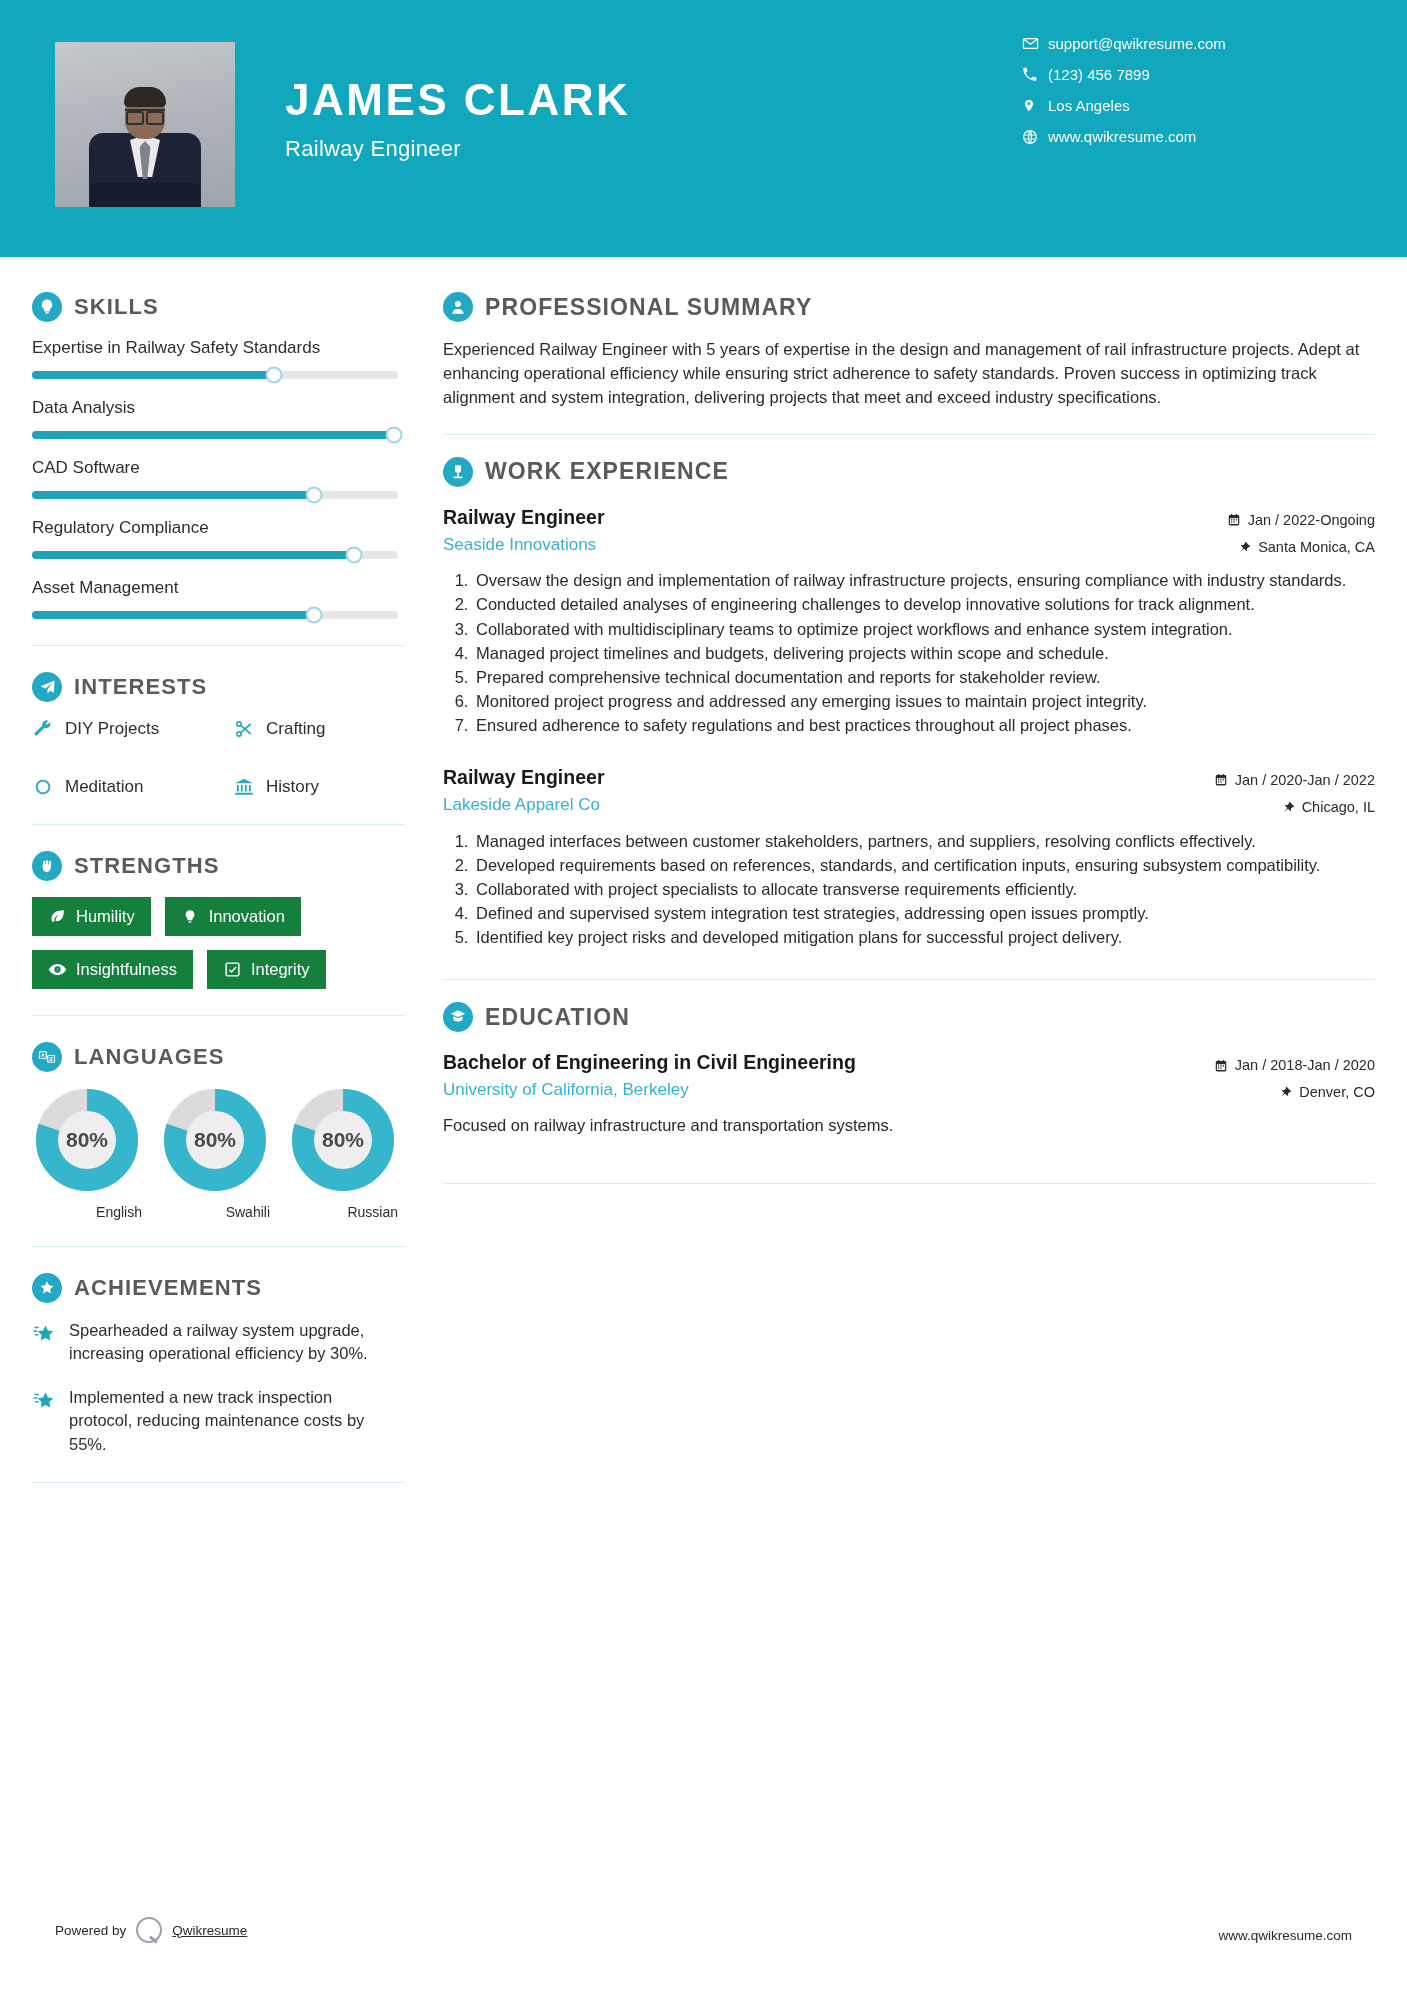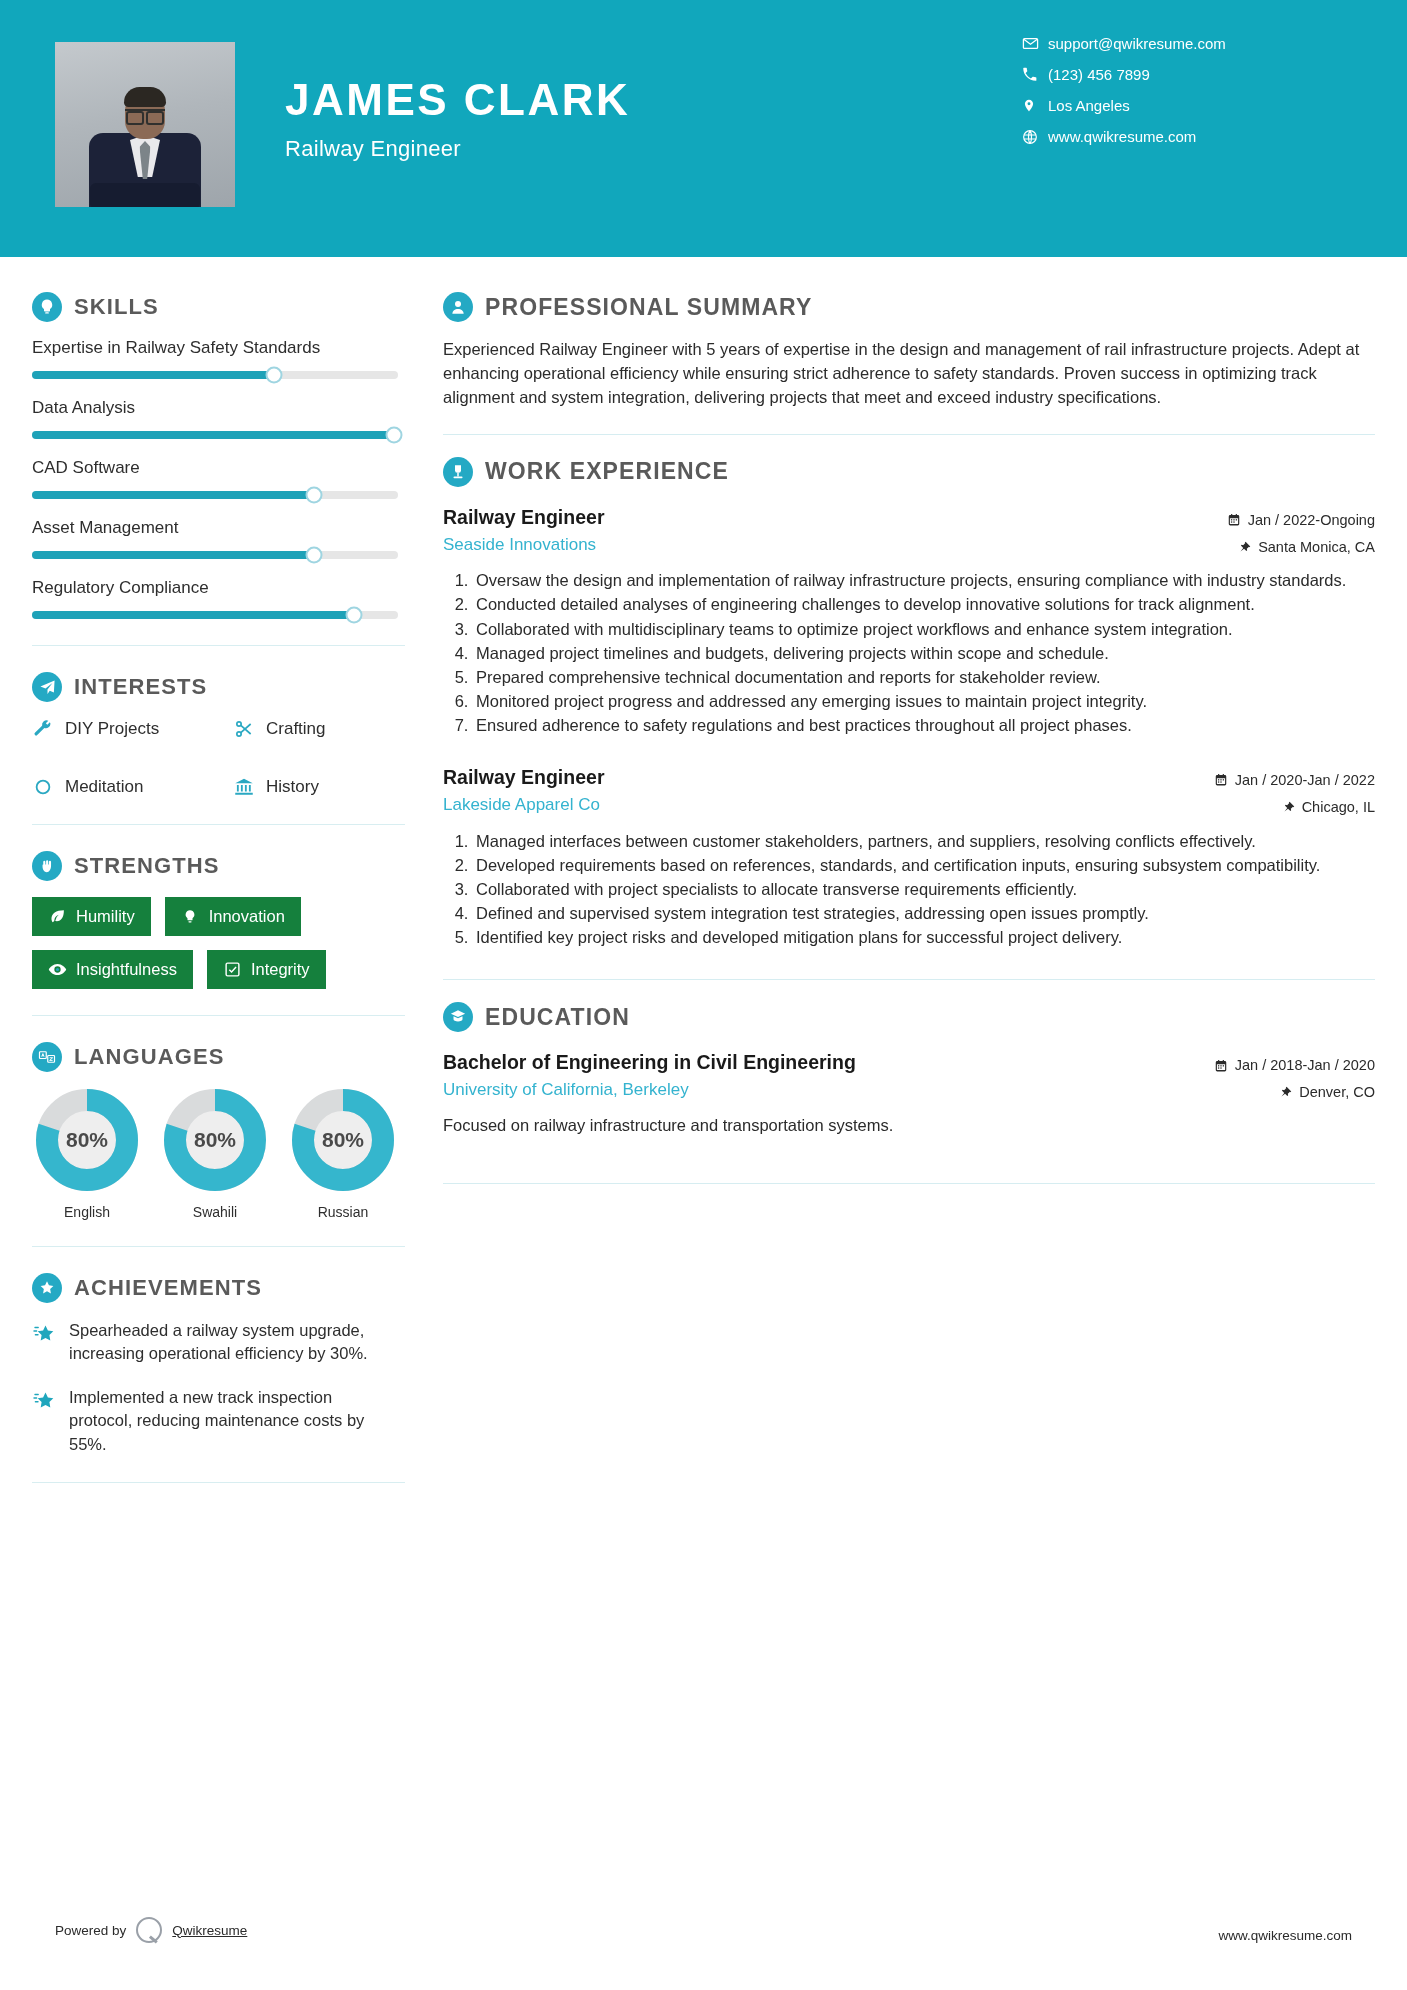--- a/index.html
+++ b/index.html
@@ -273,21 +273,21 @@
     width: 19px; height: 19px; flex: none;
   }
 
   
   .langs {
     display: flex;
     gap: 18px;
     width: 366px;
     justify-content: flex-start;
   }
-  .lang { width: 110px; text-align: center; }
+  .lang { width: 110px; text-align: right; }
   .donut {
     position: relative;
     width: 104px; height: 104px;
     margin: 0 auto;
   }
   .donut svg { display: block; transform: rotate(-90deg); }
   .donut-center {
     position: absolute;
     inset: 0;
     display: flex;
@@ -503,31 +503,31 @@
               </div>
             </div>
             <div class="skill">
               <div class="skill-name">CAD Software</div>
               <div class="skill-track">
                 <div class="skill-fill" style="width:77%"></div>
                 <div class="skill-knob" style="left:77%"></div>
               </div>
             </div>
             <div class="skill">
+              <div class="skill-name">Regulatory Compliance</div>
+              <div class="skill-track">
+                <div class="skill-fill" style="width:88%"></div>
+                <div class="skill-knob" style="left:88%"></div>
+              </div>
+            </div>
+            <div class="skill">
               <div class="skill-name">Asset Management</div>
               <div class="skill-track">
                 <div class="skill-fill" style="width:77%"></div>
                 <div class="skill-knob" style="left:77%"></div>
-              </div>
-            </div>
-            <div class="skill">
-              <div class="skill-name">Regulatory Compliance</div>
-              <div class="skill-track">
-                <div class="skill-fill" style="width:88%"></div>
-                <div class="skill-knob" style="left:88%"></div>
               </div>
             </div>
           </div>
       </div>
 
       <div class="divider"></div>
 
       <div>
         <div class="sec-head">
           <span class="sec-ico">

